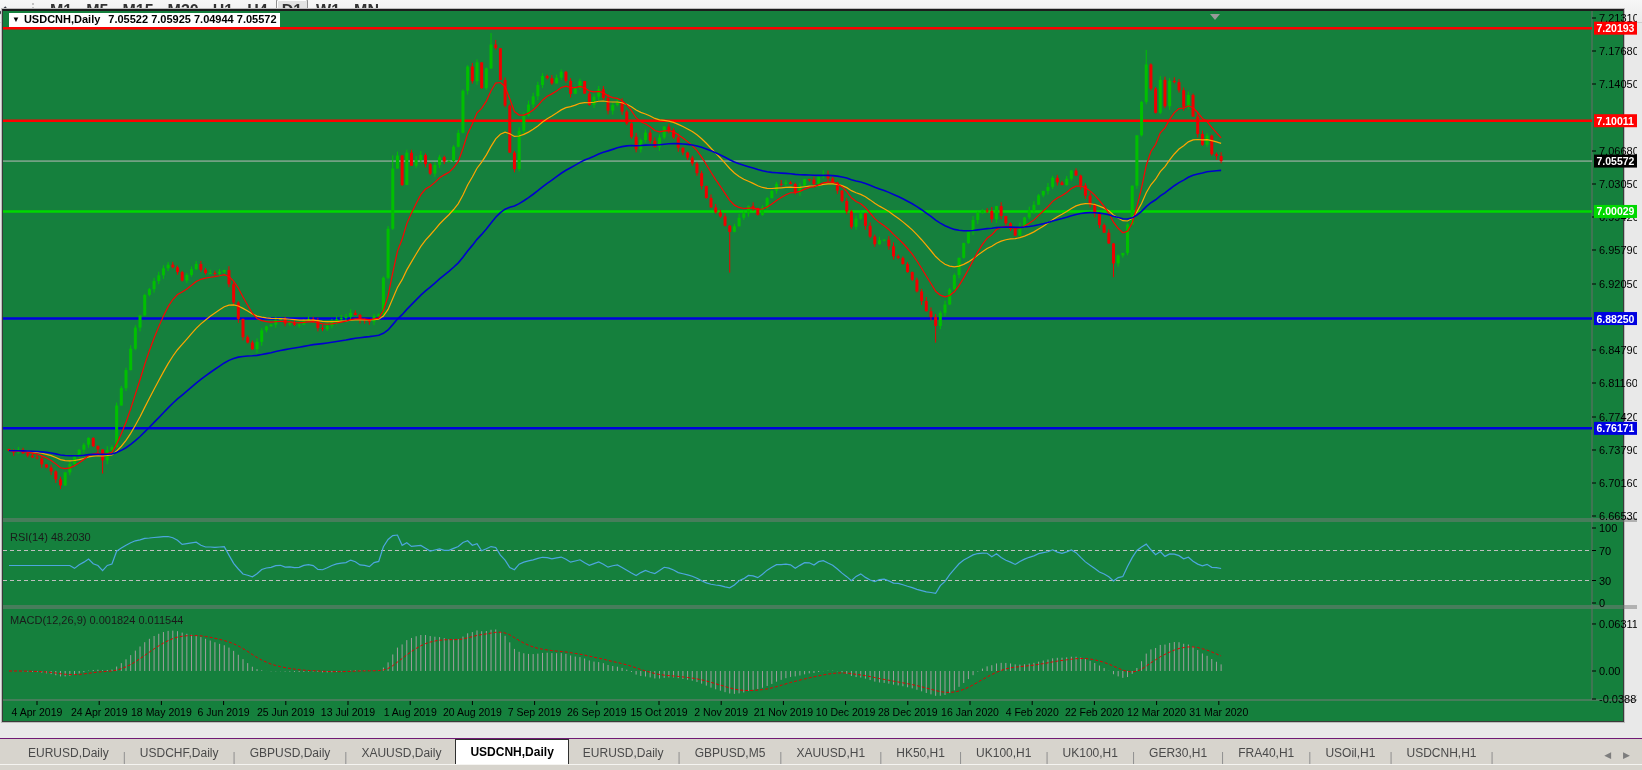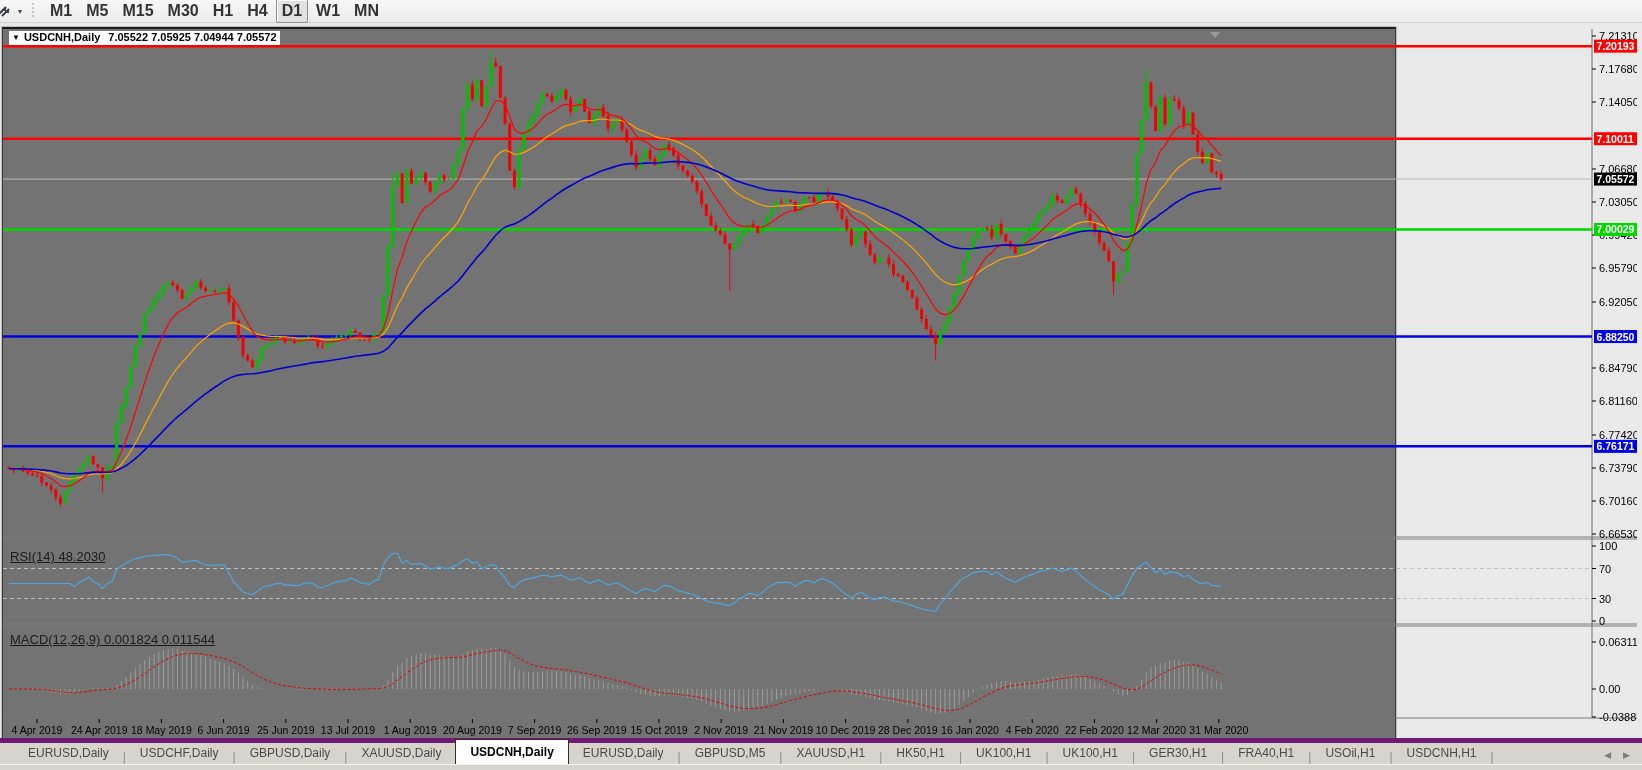--- a/index.html
+++ b/index.html
@@ -17,35 +17,35 @@
   .grip { width:5px; height:16px; margin:0 8px 0 4px;
     background:repeating-linear-gradient(#c3c3c3 0 2px, transparent 2px 4px);
     background-size:2px 100%; background-repeat:no-repeat; background-position:center; }
   .tf-btn { min-width:26px; padding:2px 5px; margin:0 1px; text-align:left;
     font-size:16px; font-weight:bold; color:#333; border:1px solid transparent;
     border-radius:2px; cursor:default; }
   .tf-btn.active { background:#e2e2e2; border:1px solid #8f8f8f;
     box-shadow:inset 1px 1px 0 #fdfdfd; }
 
   
-  #chart-window { position:absolute; left:2px; top:27px; width:1394px; height:713px;
-    background:#737373; border:1px solid #3a3a3a; border-top:2px solid #1c1c1c;
+  #chart-window { position:absolute; left:2px; top:9px; width:1622px; height:713px;
+    background:#15803d; border:1px solid #3a3a3a; border-top:2px solid #1c1c1c;
     box-shadow:0 0 0 1px #bdbdbd; }
   #chart-title { position:absolute; left:6px; top:2px; height:14px; z-index:5;
     font-size:11px; font-weight:bold; color:#000; white-space:pre; background:#fff; padding:0 3px; }
   #chart-title .sym-caret { font-size:8px; vertical-align:1px; margin-right:4px; }
   #chart-title .ohlc { margin-left:8px; font-weight:bold; }
-  .panel-label { position:absolute; left:7px; z-index:5; font-size:13px; color:#1a1a1a;text-decoration:underline; }
+  .panel-label { position:absolute; left:7px; z-index:5; font-size:11px; color:#1a1a1a; }
   #rsi-label { top:520px; }
   #macd-label { top:603px; }
   #chart-svg { position:absolute; left:0; top:0; }
 
   
   #tab-bar { position:absolute; left:0; top:738px; width:1642px; height:26px;
-    background:#d7d4cd; border-top:5px solid #701a75; display:flex; align-items:flex-end; }
+    background:#d7d4cd; border-top:1px solid #701a75; display:flex; align-items:flex-end; }
   #tab-strip { display:flex; align-items:flex-end; height:26px; padding-left:14px; flex:1 1 auto; overflow:hidden; }
   .tab { height:22px; padding:4px 14px 0 14px; font-size:12px; color:#4a4a4a;
     white-space:nowrap; cursor:default; }
   .tab-sep { color:#8f8f8f; font-size:12px; padding-top:4px; }
   .tab.active { background:#fff; border:1px solid #2f2f2f; border-bottom:none;
     height:25px; padding-top:5px; font-weight:bold; color:#000; }
   #tab-arrows { display:flex; align-items:center; gap:12px; padding:0 12px 4px 0; }
   .tab-arrow { font-size:9px; color:#7d7d7d; cursor:default; }
 
   #status-strip { position:absolute; left:0; top:764px; width:1642px; height:6px;

